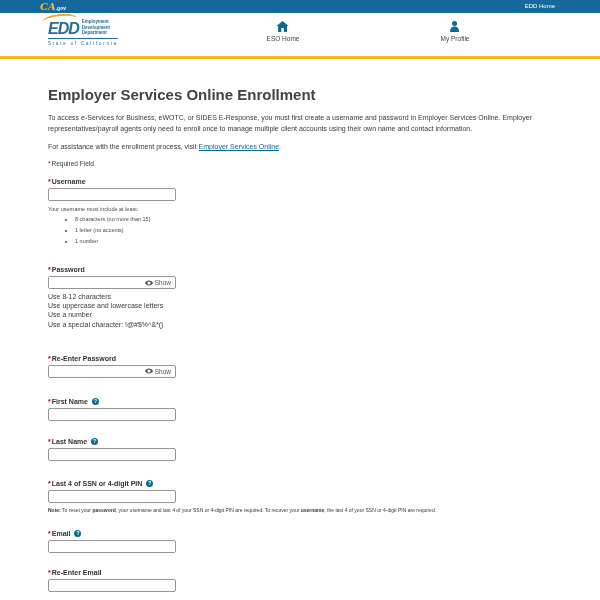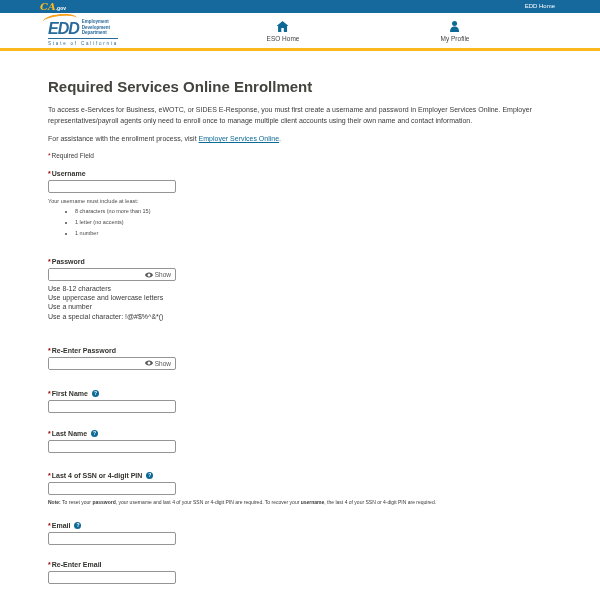--- a/index.html
+++ b/index.html
@@ -13,21 +13,21 @@
   
   .topbar { height:13px; background:var(--c-brand,#15699c); position:relative; }
   .ca-logo { position:absolute; left:40px; top:0; line-height:13px;
     font-family:"DejaVu Serif", serif; font-style:italic; font-weight:bold;
     color:var(--c-accent,#fdb81e); font-size:10px; cursor:pointer; }
   .ca-logo .gov { font-size:5px; color:#fff; font-style:normal; font-family:"Liberation Sans",sans-serif; }
   .topbar-link { position:absolute; right:45px; top:0; line-height:13px;
     font-size:6px; color:#fff; text-decoration:none; cursor:pointer; }
 
   
-  .header { height:35px; background:#fff; position:relative; }
+  .header { height:43px; background:#fff; position:relative; }
   .edd-logo { position:absolute; left:48px; top:6px; cursor:pointer; }
   .edd-row { display:flex; align-items:flex-end; gap:3px;
     border-bottom:1.5px solid #2a6a9b; padding-bottom:2px; position:relative; }
   .edd-swoosh { position:absolute; left:-5px; top:-5px; width:34px; height:12px;
     border-top:2.5px solid #f9a11d; border-radius:50%; transform:rotate(-6deg); }
   .edd-word { font-size:16px; font-weight:bold; font-style:italic;
     color:#2a6a9b; line-height:0.8; letter-spacing:-1px; }
   .edd-dept { display:flex; flex-direction:column; font-size:4.5px;
     font-weight:bold; color:#2a6a9b; line-height:1.25; }
   .edd-tagline { font-size:4.5px; color:#2a6a9b; letter-spacing:1.8px;
@@ -124,21 +124,21 @@
         </svg>
     </span>
     <span class="nav-label">My Profile</span>
   </div>
 </div>
 
 <div class="gold-line"></div>
 
 <div class="main">
 
-  <h1 class="page-title">Required Services Online Enrollment</h1>
+  <h1 class="page-title">Employer Services Online Enrollment</h1>
 
   <p class="intro">To access e-Services for Business, eWOTC, or SIDES E-Response, you must first create a username and password in Employer Services Online. Employer representatives/payroll agents only need to enroll once to manage multiple client accounts using their own name and contact information.</p>
 
   <p class="assist"><span>For assistance with the enrollment process, visit </span><a>Employer Services Online</a><span>.</span></p>
 
   <p class="required-note"><span class="req">*</span><span>Required Field</span></p>
 
   <div class="field sec-username">
     <div class="field-label">
       <span class="req">*</span>

